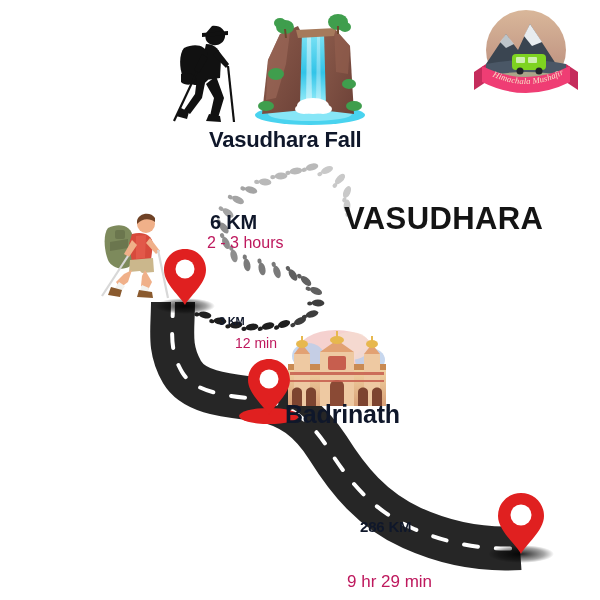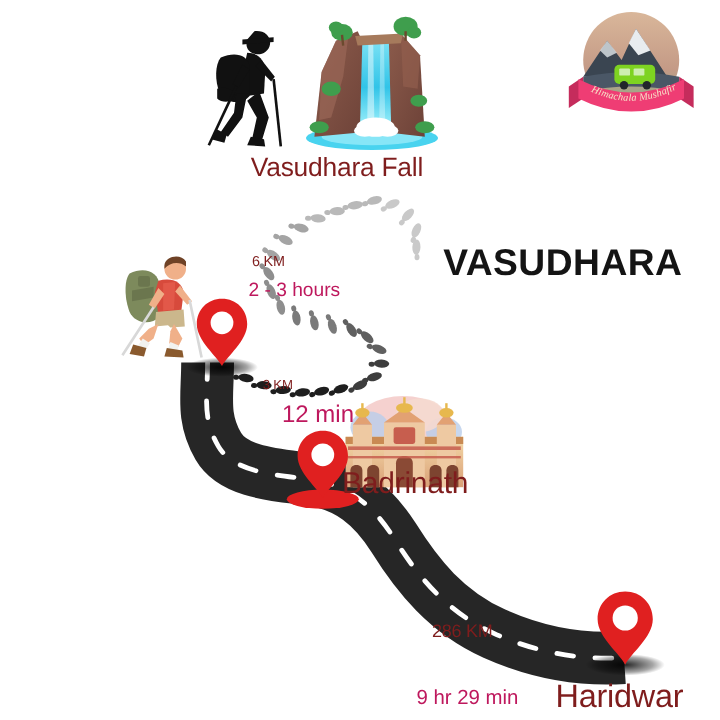--- a/index.html
+++ b/index.html
@@ -13,57 +13,56 @@
     height: 600px;
     background: #ffffff;
     overflow: hidden;
     font-family: "Liberation Sans", sans-serif;
     -webkit-font-smoothing: antialiased;
   }
   .abs { position: absolute; }
 
   
   .label-bold {
-    font-weight: normal;
-    color: #7f1d1d;
+    font-weight: bold;
+    color: #0f172a;
     letter-spacing: -0.2px;
     white-space: nowrap;
   }
   .label-reg {
     font-weight: normal;
     color: #be185d;
     white-space: nowrap;
   }
 
   #title {
     left: 344px;
     top: 198px;
     width: 250px;
     font-size: 31px;
     font-weight: bold;
     line-height: 42px;
     color: #141414;
     letter-spacing: 0.4px;
     white-space: nowrap;
-    text-align: center;
   }
 
   #vasudhara-fall-label {
     left: 209px;
     top: 127px;
     font-size: 22px;
   }
-  #seg1-km   { left: 210px; top: 211px; font-size: 12px; text-align: center; }
+  #seg1-km   { left: 210px; top: 211px; font-size: 20px; text-align: center; }
   #seg1-time { left: 207px; top: 234px; font-size: 16px; }
 
   #mana-label { left: 219px; top: 294px; font-size: 18px; }
   #seg2-km    { left: 219px; top: 315px; font-size: 11px; }
-  #seg2-time  { left: 235px; top: 335px; font-size: 20px; }
-
-  #badrinath-label { left: 285px; top: 389px; font-size: 25px; }
+  #seg2-time  { left: 235px; top: 335px; font-size: 14px; }
+
+  #badrinath-label { left: 285px; top: 400px; font-size: 25px; }
 
   #seg3-km   { left: 360px; top: 518px; font-size: 15px; text-align: center; }
   #seg3-time { left: 347px; top: 572px; font-size: 17px; }
   #haridwar-label { left: 463px; top: 565px; font-size: 27px; }
 
   
   svg.layer { position: absolute; left: 0; top: 0; }
 </style>
 </head>
 <body>
@@ -354,15 +353,14 @@
   <div class="abs label-bold" id="seg1-km">6 KM</div>
   <div class="abs label-reg" id="seg1-time">2 - 3 hours</div>
 
   <div class="abs label-bold" id="seg2-km">3 KM</div>
   <div class="abs label-reg" id="seg2-time">12 min</div>
 
   <div class="abs label-bold" id="badrinath-label">Badrinath</div>
 
   <div class="abs label-bold" id="seg3-km">286 KM</div>
   <div class="abs label-reg" id="seg3-time">9 hr 29 min</div>
-  <div class="abs label-bold" id="haridwar-label">Haridwar</div>
 
 </div>
 
 </body></html>

